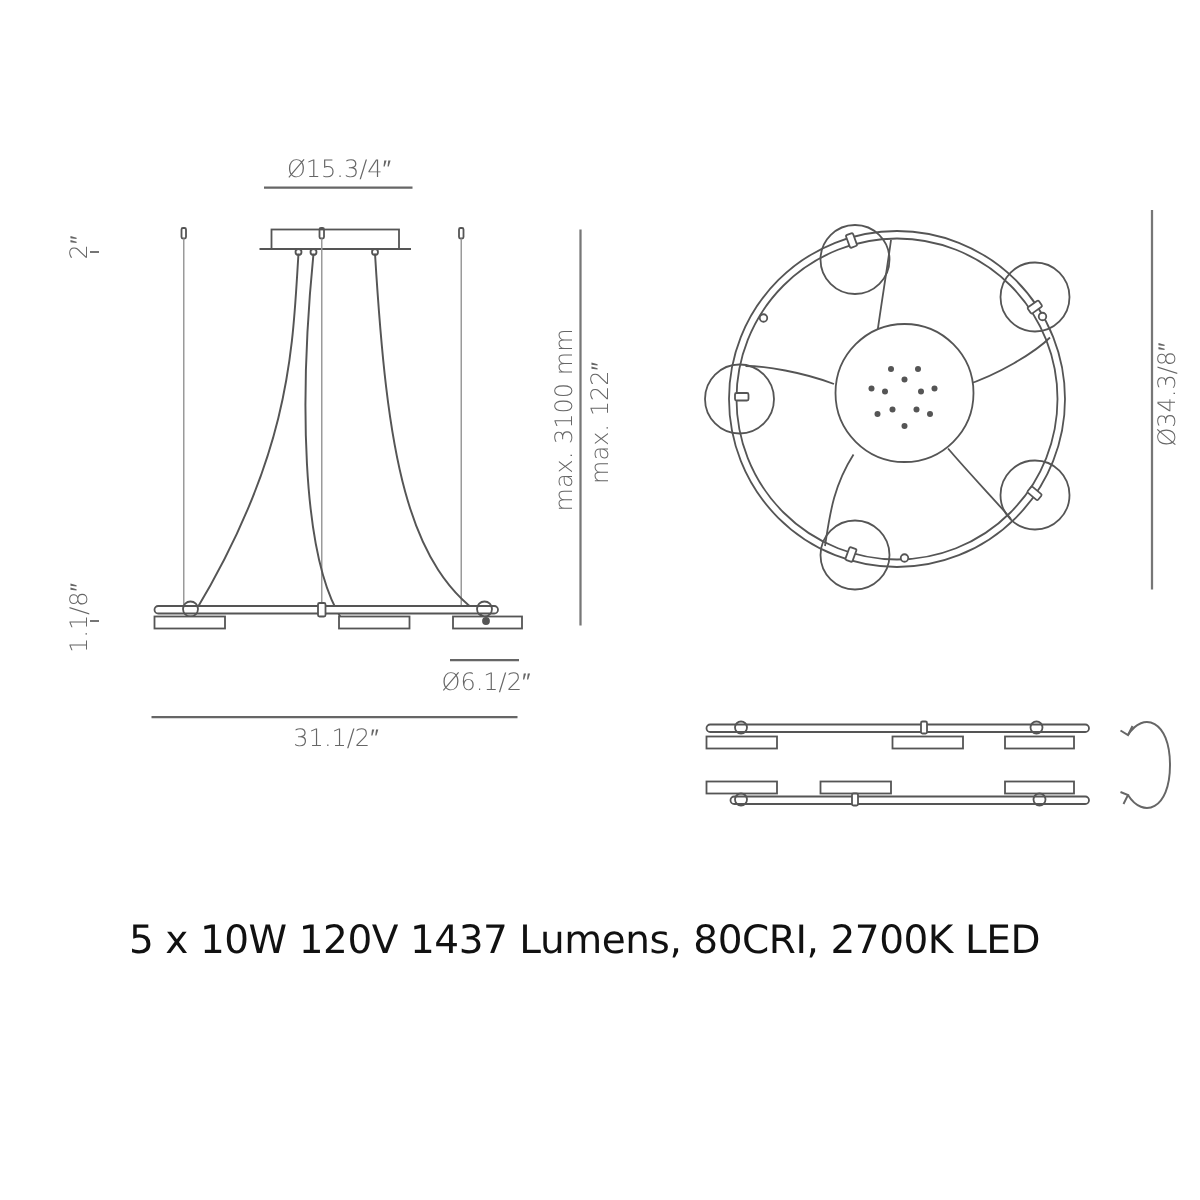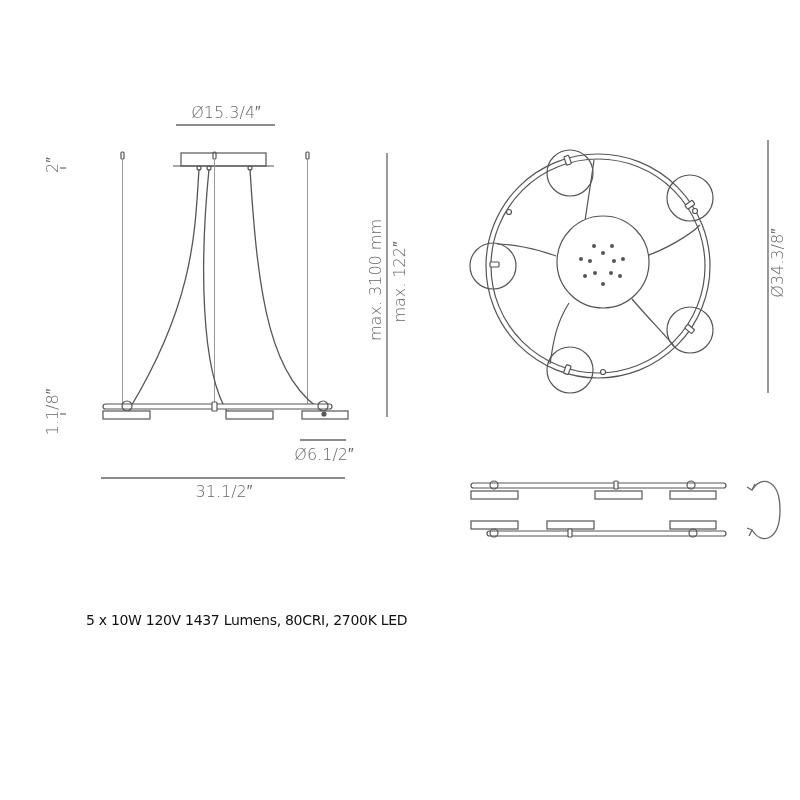--- a/index.html
+++ b/index.html
@@ -1,21 +1,21 @@
 <!DOCTYPE html>
 <html><head>
   <meta charset="utf-8">
   <style>
     html, body { margin: 0; padding: 0; background: #ffffff; }
     body { width: 800px; height: 800px; position: relative; overflow: hidden; font-family: "DejaVu Sans", sans-serif; }
     .canvas { position: absolute; left: 0; top: 0; width: 800px; height: 800px; }
     svg text.dim { font-family: "DejaVu Sans", sans-serif; font-size: 16px; fill: #666666; font-weight: 300; }
     .spec {
       position: absolute; left: 86px; top: 612px;
-      font-family: "DejaVu Sans", sans-serif; font-size: 14px; color: #111111;
+      font-family: "DejaVu Sans", sans-serif; font-size: 26px; color: #111111;
       letter-spacing: -0.3px; white-space: nowrap;
     }
   </style>
 </head>
 <body>
 
 <div class="canvas">
 <svg width="800" height="800" viewBox="0 0 800 800" xmlns="http://www.w3.org/2000/svg">
 
   <g fill="none" stroke="#555" stroke-width="1.2">

